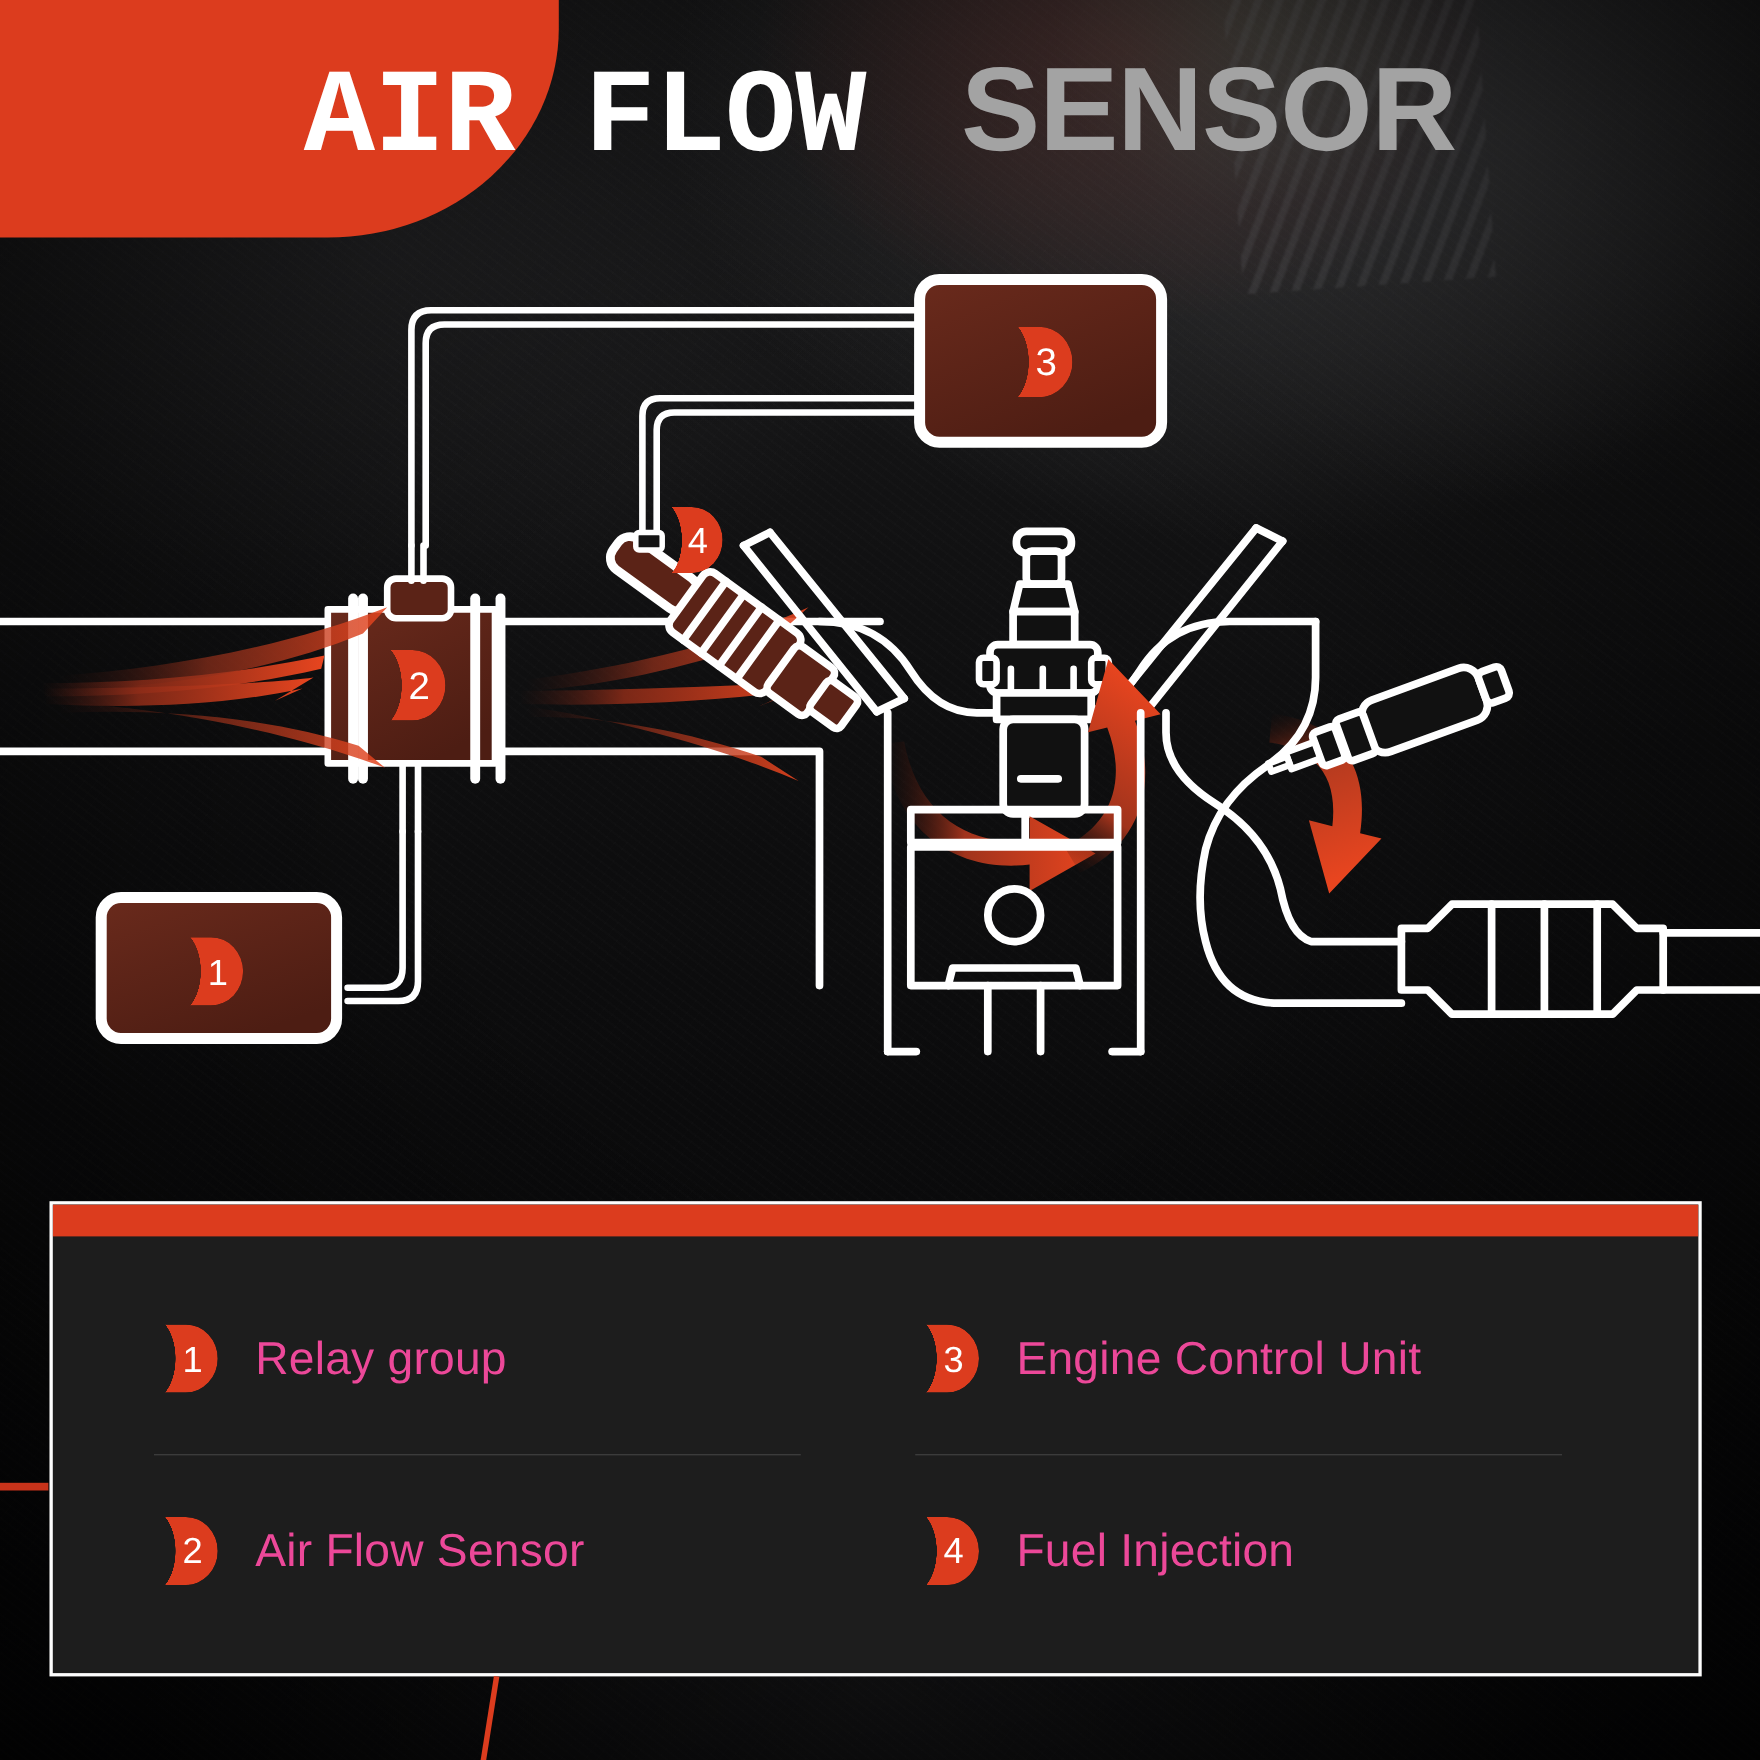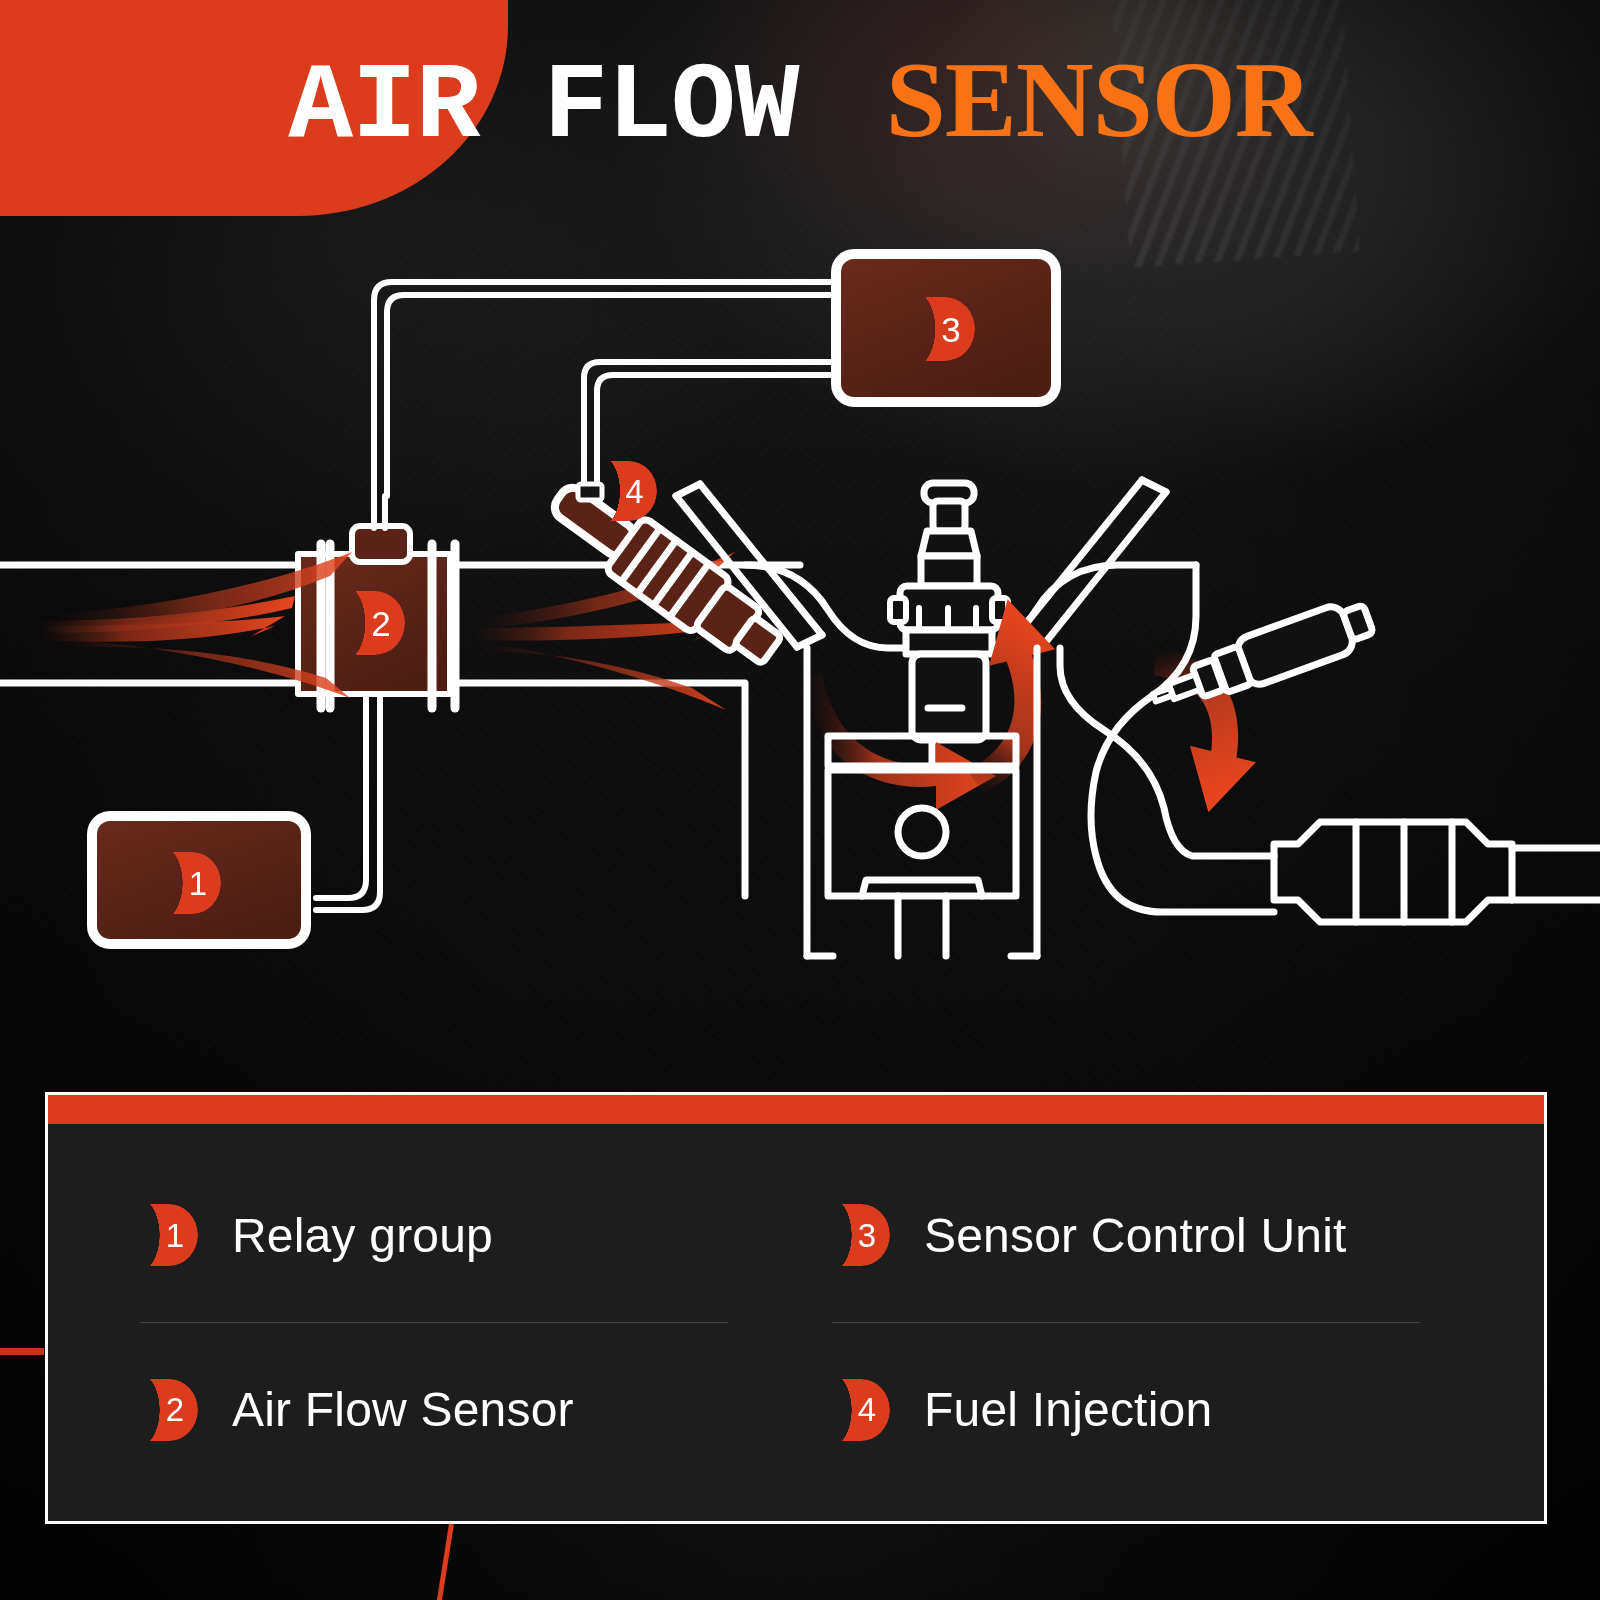--- a/index.html
+++ b/index.html
@@ -48,21 +48,21 @@
     background:#dc3c1e;
     border-bottom-right-radius:210px 190px;
   }
   .title{
     position:absolute;left:0;top:45px;width:1600px;
     text-align:center;
     font-size:108px;font-weight:bold;letter-spacing:-1px;
     line-height:1;white-space:nowrap;
   }
   .t-white{color:#ffffff;font-family:Liberation Mono, monospace;}
-  .t-red{color:#f97316;font-family:Liberation Serif, serif;}
+  .t-red{color:#a3a3a3;}
 
   
   #diagram{position:absolute;left:0;top:196px;width:1600px;height:900px;}
 
   
   .legend{
     position:absolute;left:45px;top:1092px;
     width:1502px;height:432px;
     box-sizing:border-box;
     border:3px solid #fdfdfd;
@@ -93,21 +93,21 @@
   .badge .bshape{
     position:absolute;left:0;top:0;width:100%;height:100%;
     background:#dc3c1e;
     border-top-right-radius:50% 50%;
     border-bottom-right-radius:50% 50%;
     -webkit-mask-image:radial-gradient(ellipse 40% 62% at -6% 50%, rgba(0,0,0,0) 0 99%, #000 100%);
     mask-image:radial-gradient(ellipse 40% 62% at -6% 50%, rgba(0,0,0,0) 0 99%, #000 100%);
   }
   .badge span{position:relative;z-index:2;}
   .leg-label{
-    color:#ffffff;font-size:48px;font-weight:normal;letter-spacing:.2px;white-space:nowrap;
+    color:#ec4899;font-size:42px;font-weight:normal;letter-spacing:.2px;white-space:nowrap;
   }
 
   
   .dbadge{
     position:absolute;display:flex;align-items:center;justify-content:center;
     color:#fff;line-height:1;box-sizing:border-box;
   }
   .dbadge .bshape{
     position:absolute;left:0;top:0;width:100%;height:100%;
     background:#dc3c1e;
@@ -345,21 +345,21 @@
           <span>1</span>
         </div>
         <div class="leg-label">Relay group</div>
       </div>
 
       <div class="leg-cell rule">
         <div class="badge">
           <div class="bshape"></div>
           <span>3</span>
         </div>
-        <div class="leg-label">Sensor Control Unit</div>
+        <div class="leg-label">Engine Control Unit</div>
       </div>
 
       <div class="leg-cell">
         <div class="badge">
           <div class="bshape"></div>
           <span>2</span>
         </div>
         <div class="leg-label">Air Flow Sensor</div>
       </div>
 

